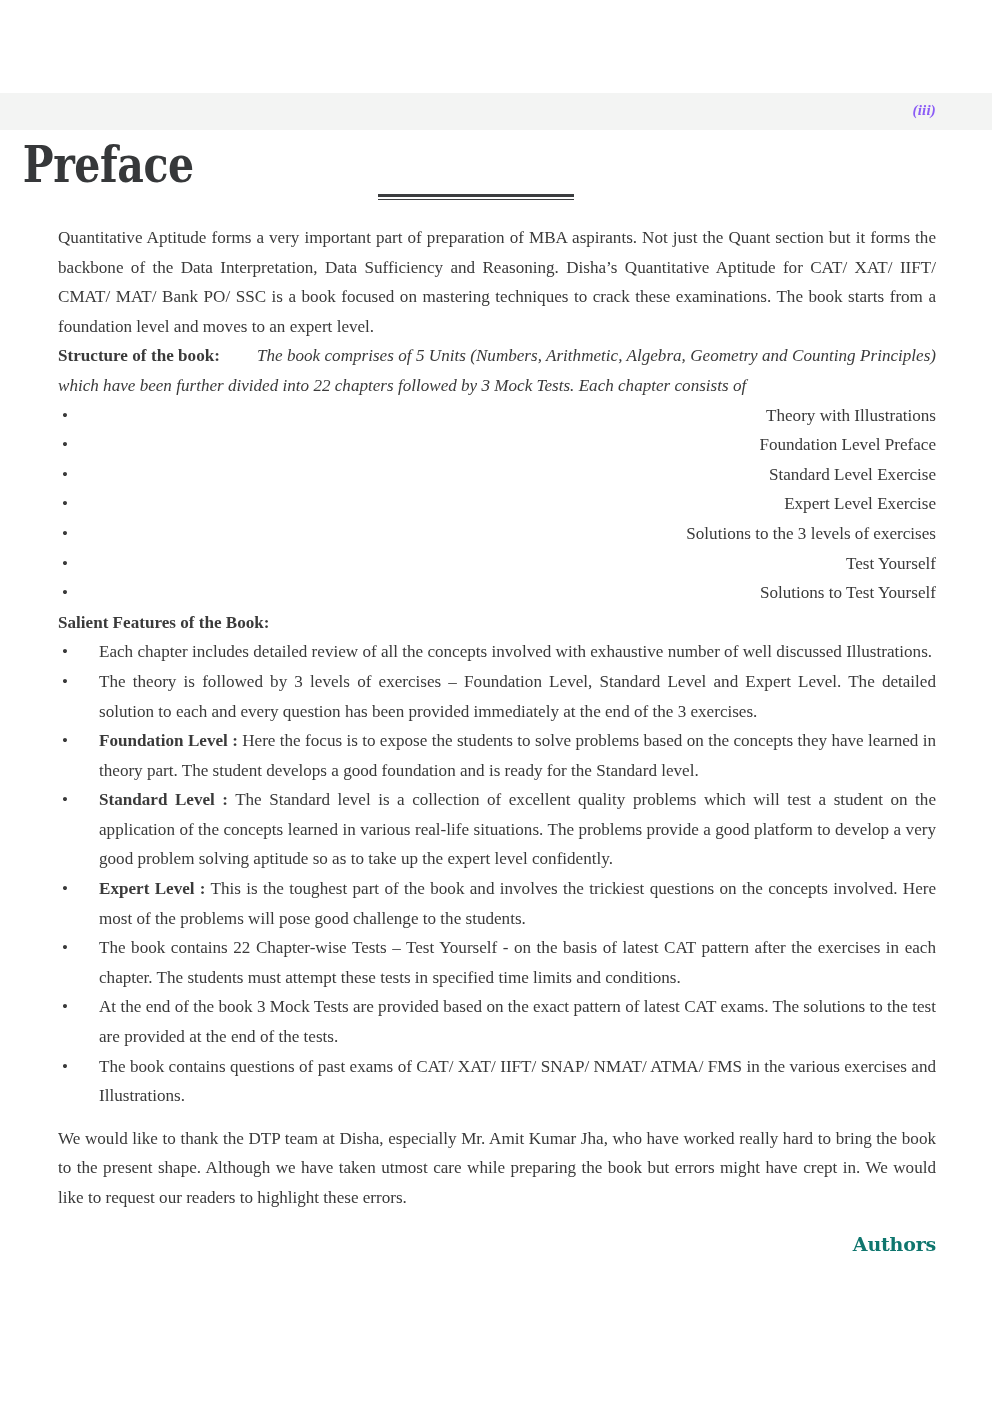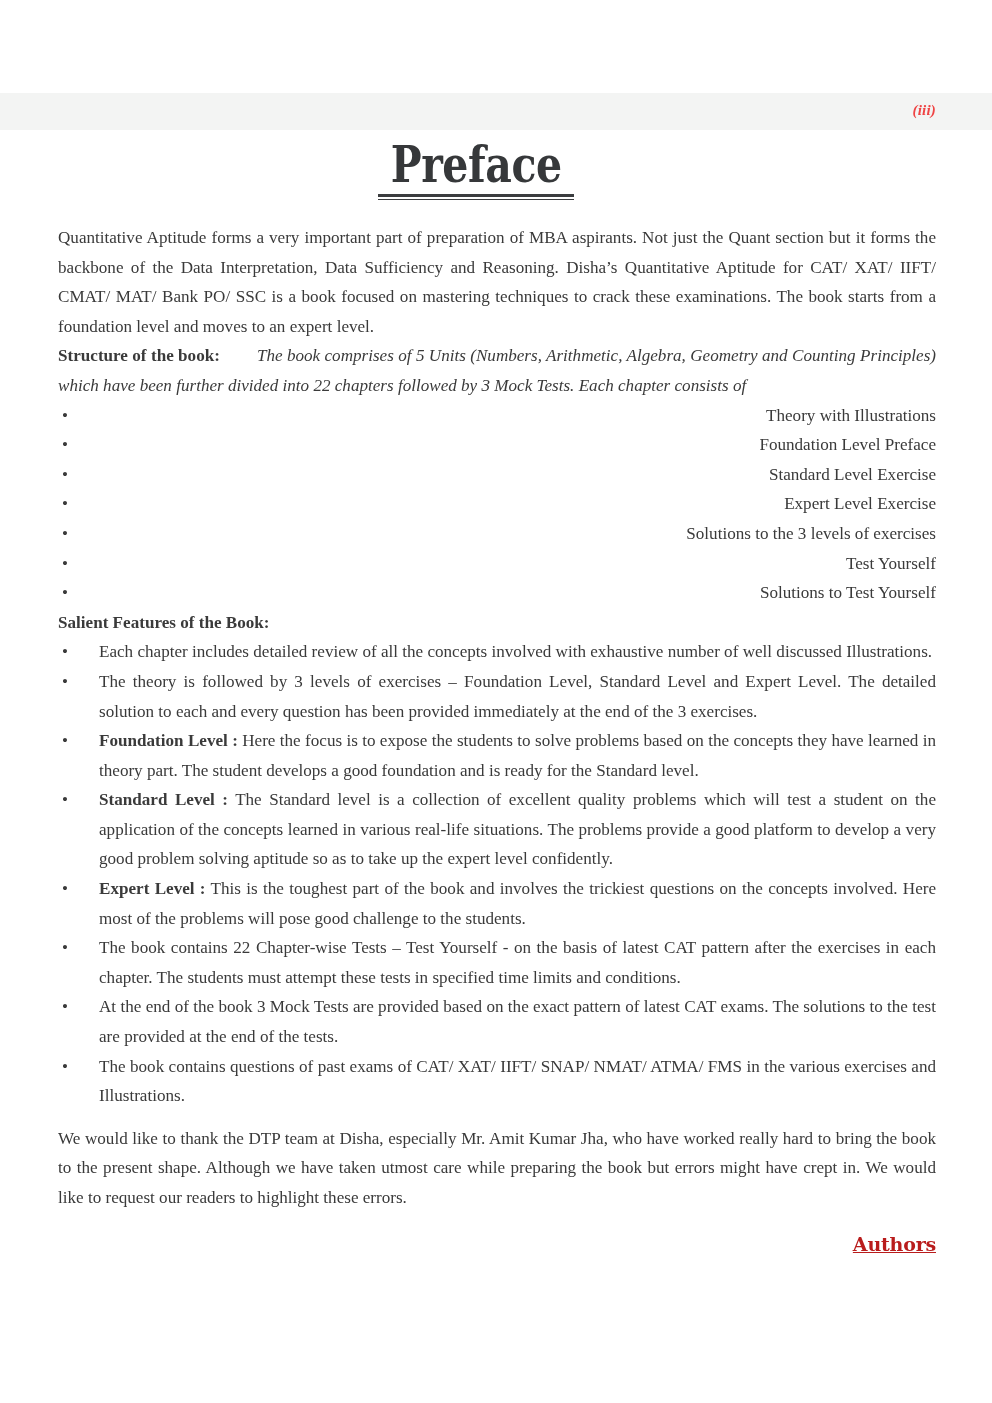--- a/index.html
+++ b/index.html
@@ -27,31 +27,31 @@
     background: #f3f4f3;
   }
   .folio {
     position: absolute;
     right: 56px;
     top: 102px;
     font-family: "Liberation Serif", "DejaVu Serif", serif;
     font-weight: bold;
     font-style: italic;
     font-size: 15px;
-    color: #ef4444;
+    color: #8b5cf6;
     letter-spacing: 0.2px;
   }
 
   
   .title-wrap {
     position: absolute;
     left: 0;
     top: 140px;
     width: 952px;
-    text-align: center;
+    text-align: left;
   }
   .title {
     display: inline-block;
     font-family: "DejaVu Serif", "Liberation Serif", serif;
     font-weight: bold;
     font-size: 50px;
     line-height: 1.0;
     color: #36383a;
     letter-spacing: -0.5px;
     transform: scaleX(0.82);
@@ -134,24 +134,23 @@
 
   
   .signature {
     position: absolute;
     left: 58px;
     top: 1233px;
     width: 878px;
     text-align: right;
     font-weight: bold;
     font-size: 19px;
-    color: #b91c1c;
+    color: #0f766e;
     font-family: "DejaVu Serif", "Liberation Serif", serif;
     letter-spacing: -0.2px;
-    text-decoration: underline;
   }
 </style>
 </head>
 <body>
 
 <div class="page">
 
   <div class="header-band"></div>
   <div class="folio">(iii)</div>
 

